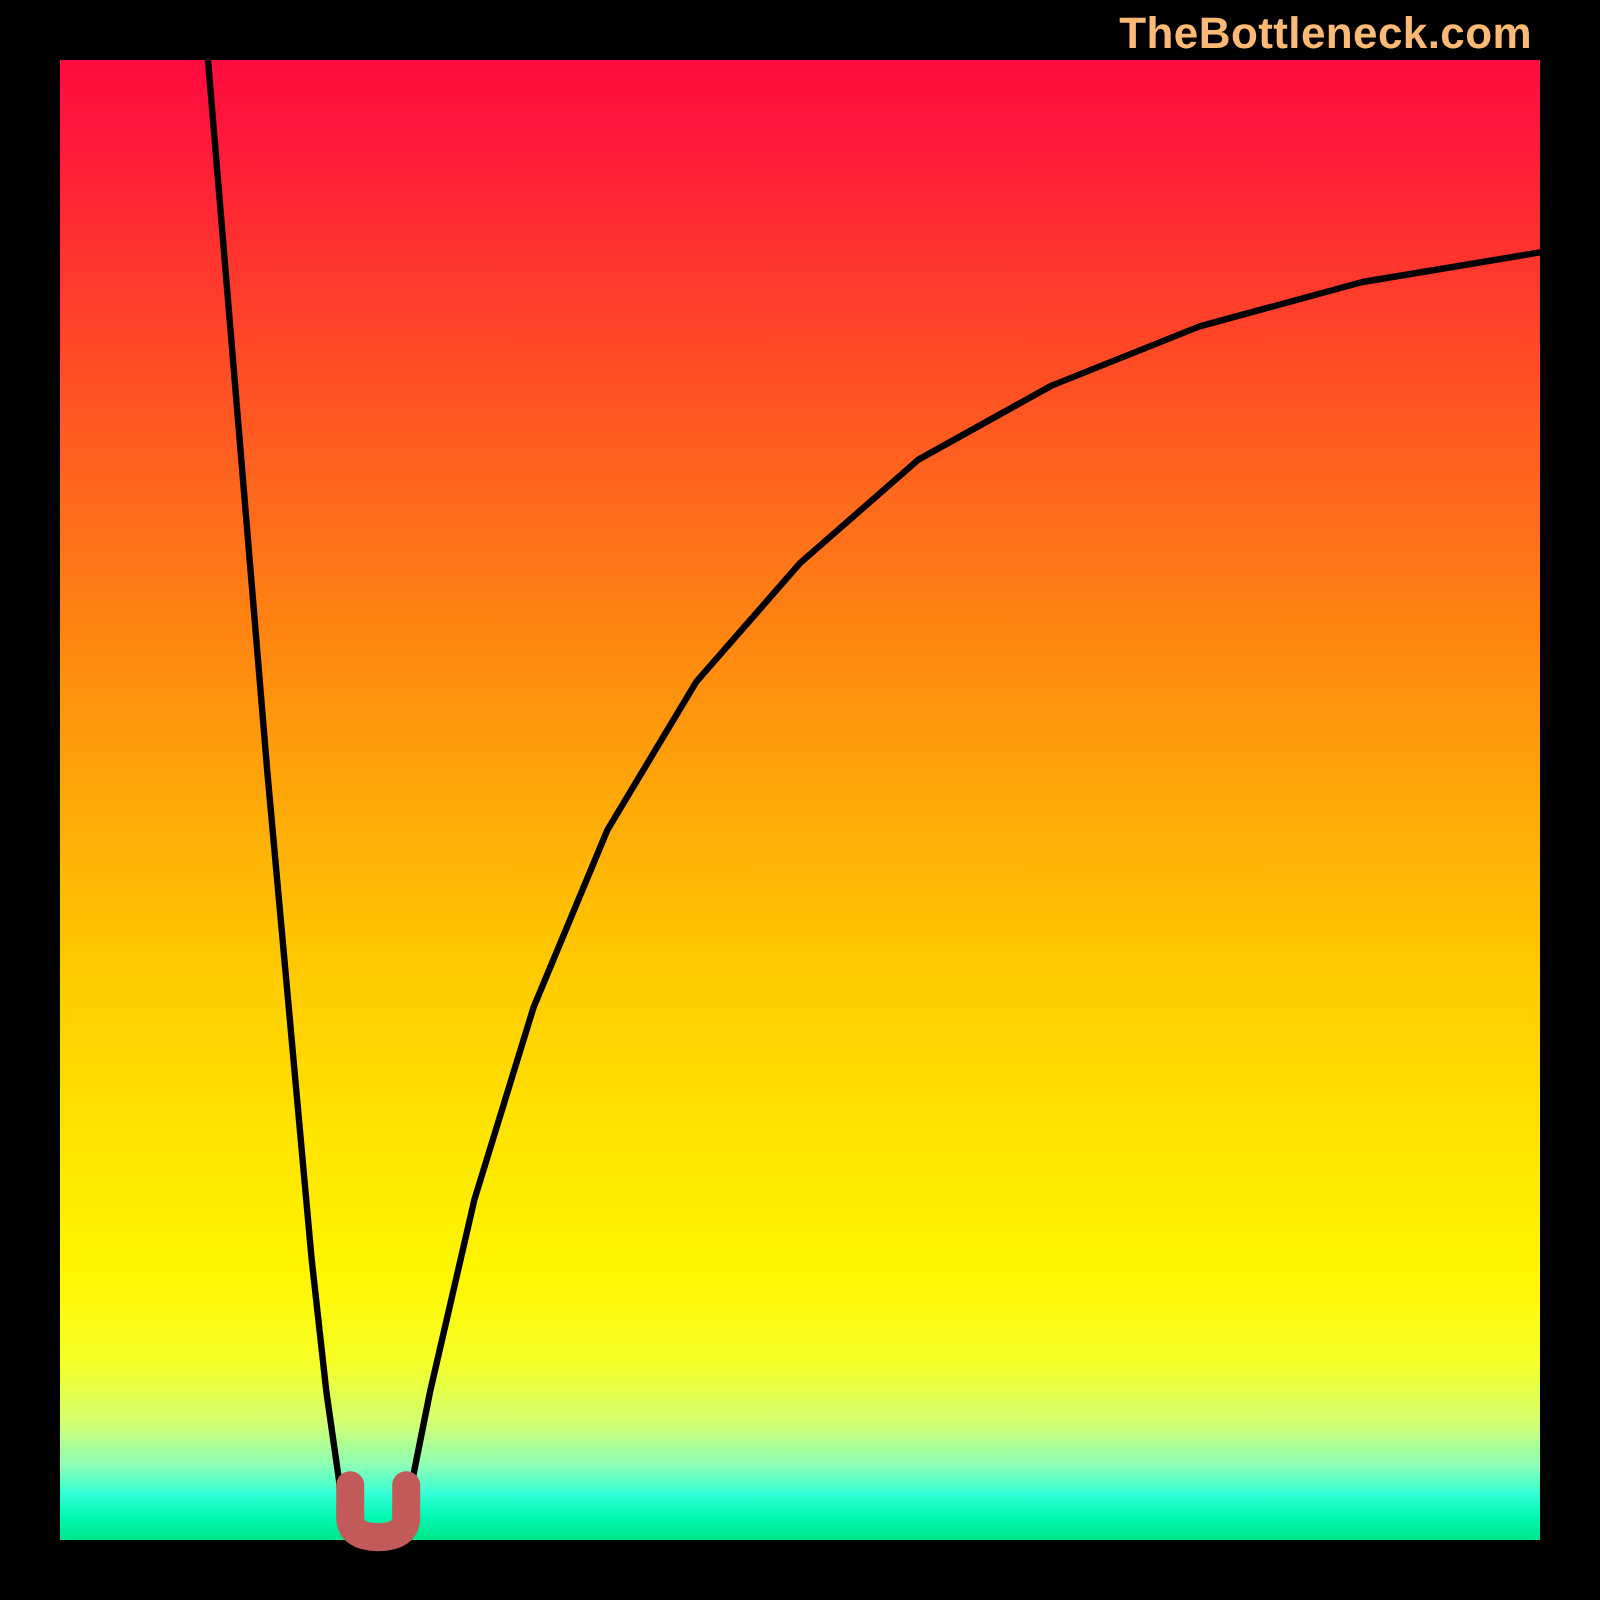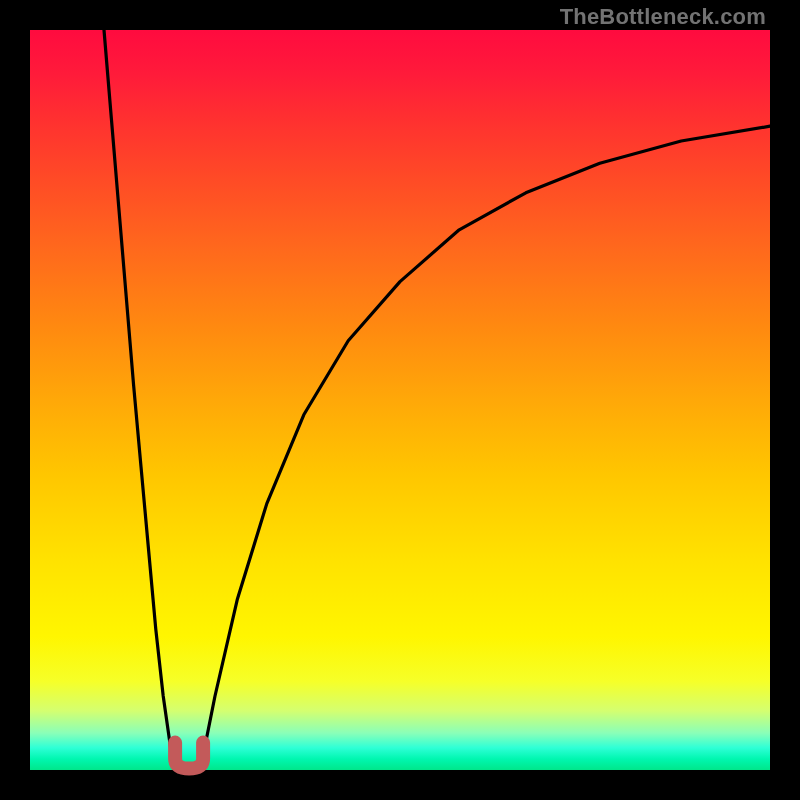--- a/index.html
+++ b/index.html
@@ -44,21 +44,21 @@
       #00e68a 100%
     );
   }
   .attribution {
     position: absolute;
     top: 4px;
     right: 34px;
     font-family: Arial, Helvetica, sans-serif;
     font-size: 22px;
     font-weight: 600;
-    color: #737373;
+    color: #fdba74;
     letter-spacing: 0.2px;
   }
   svg.curve {
     position: absolute;
     left: 0;
     top: 0;
     width: 740px;
     height: 740px;
     overflow: visible;
   }

